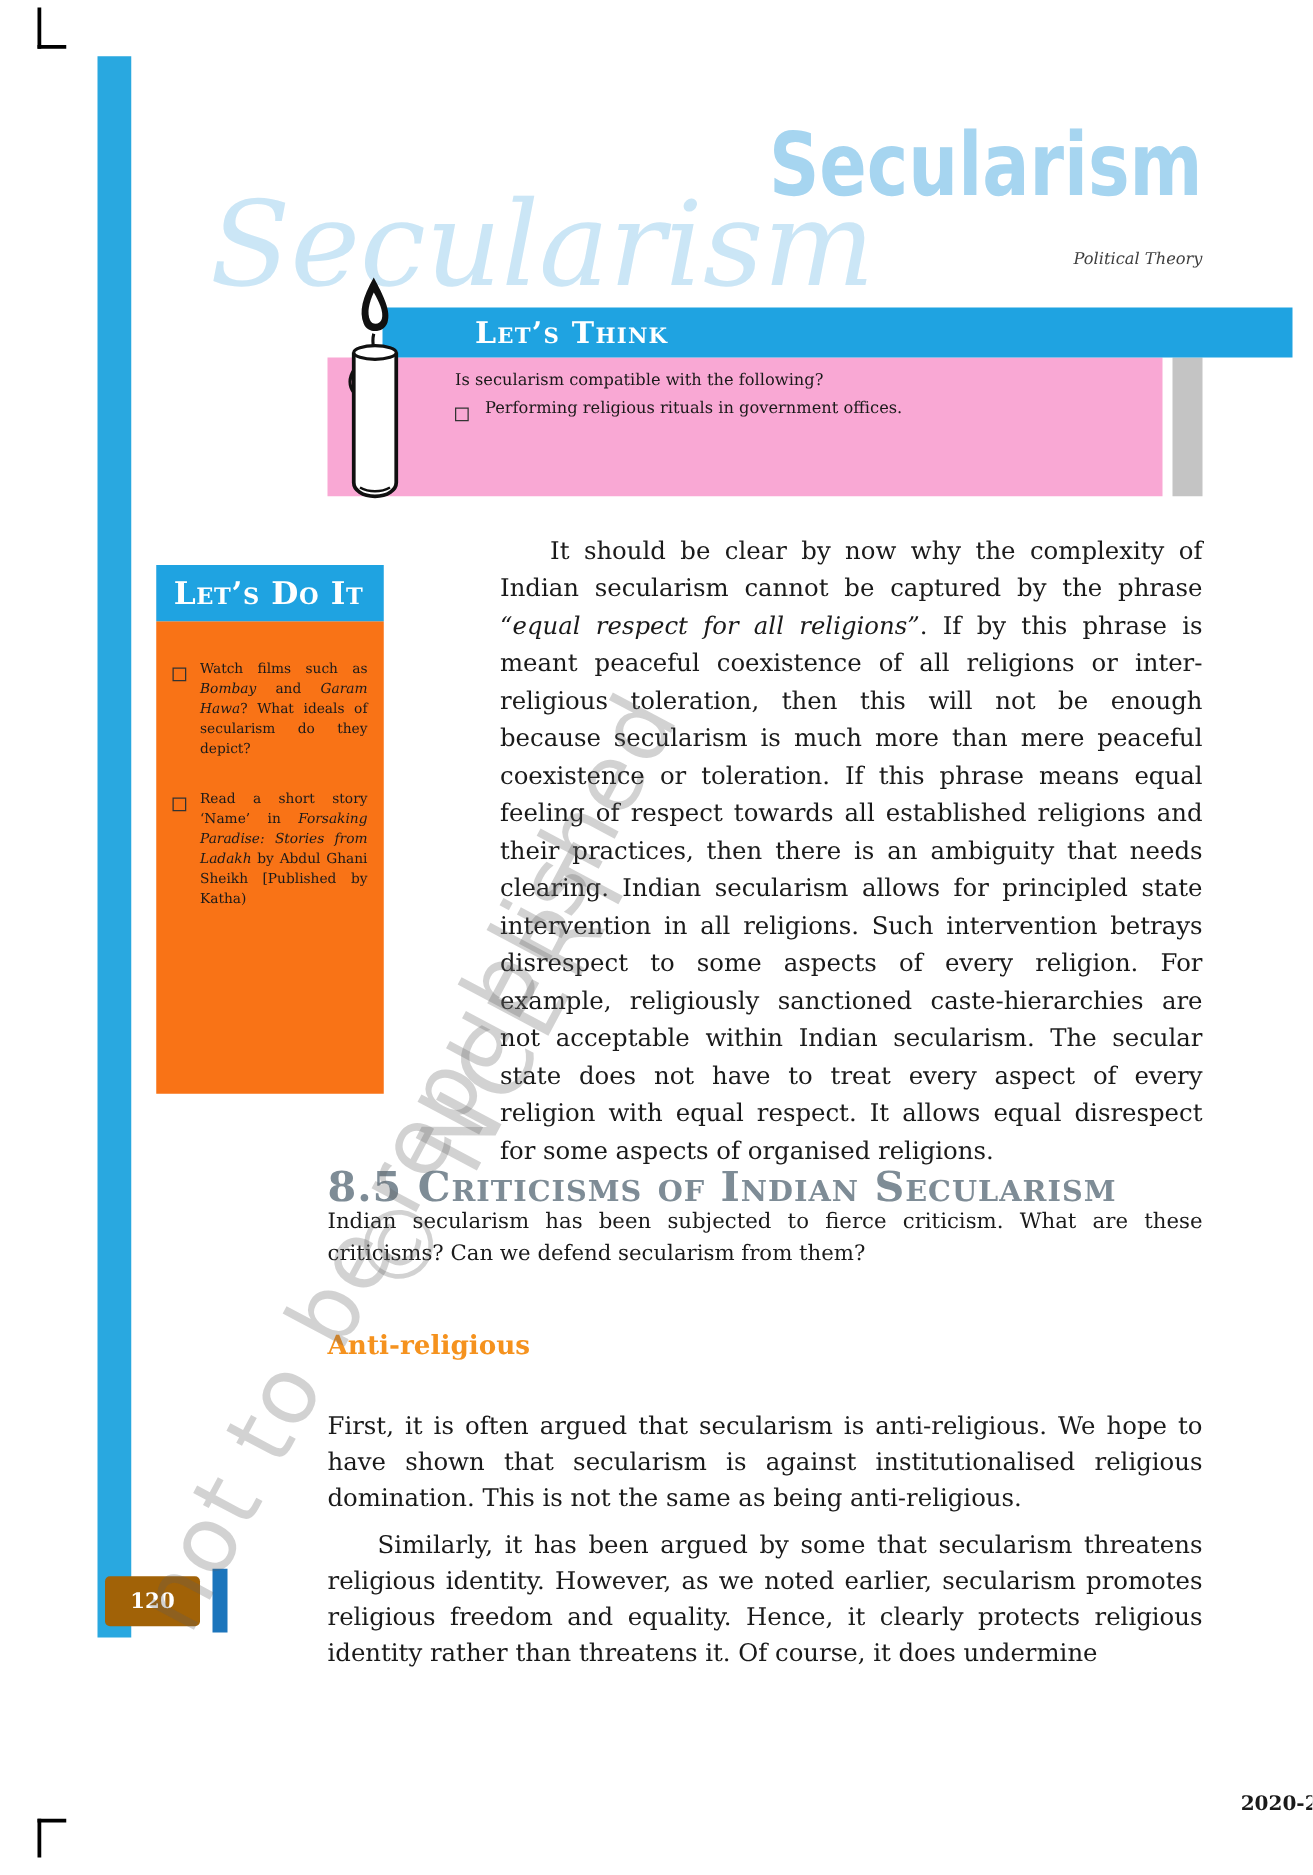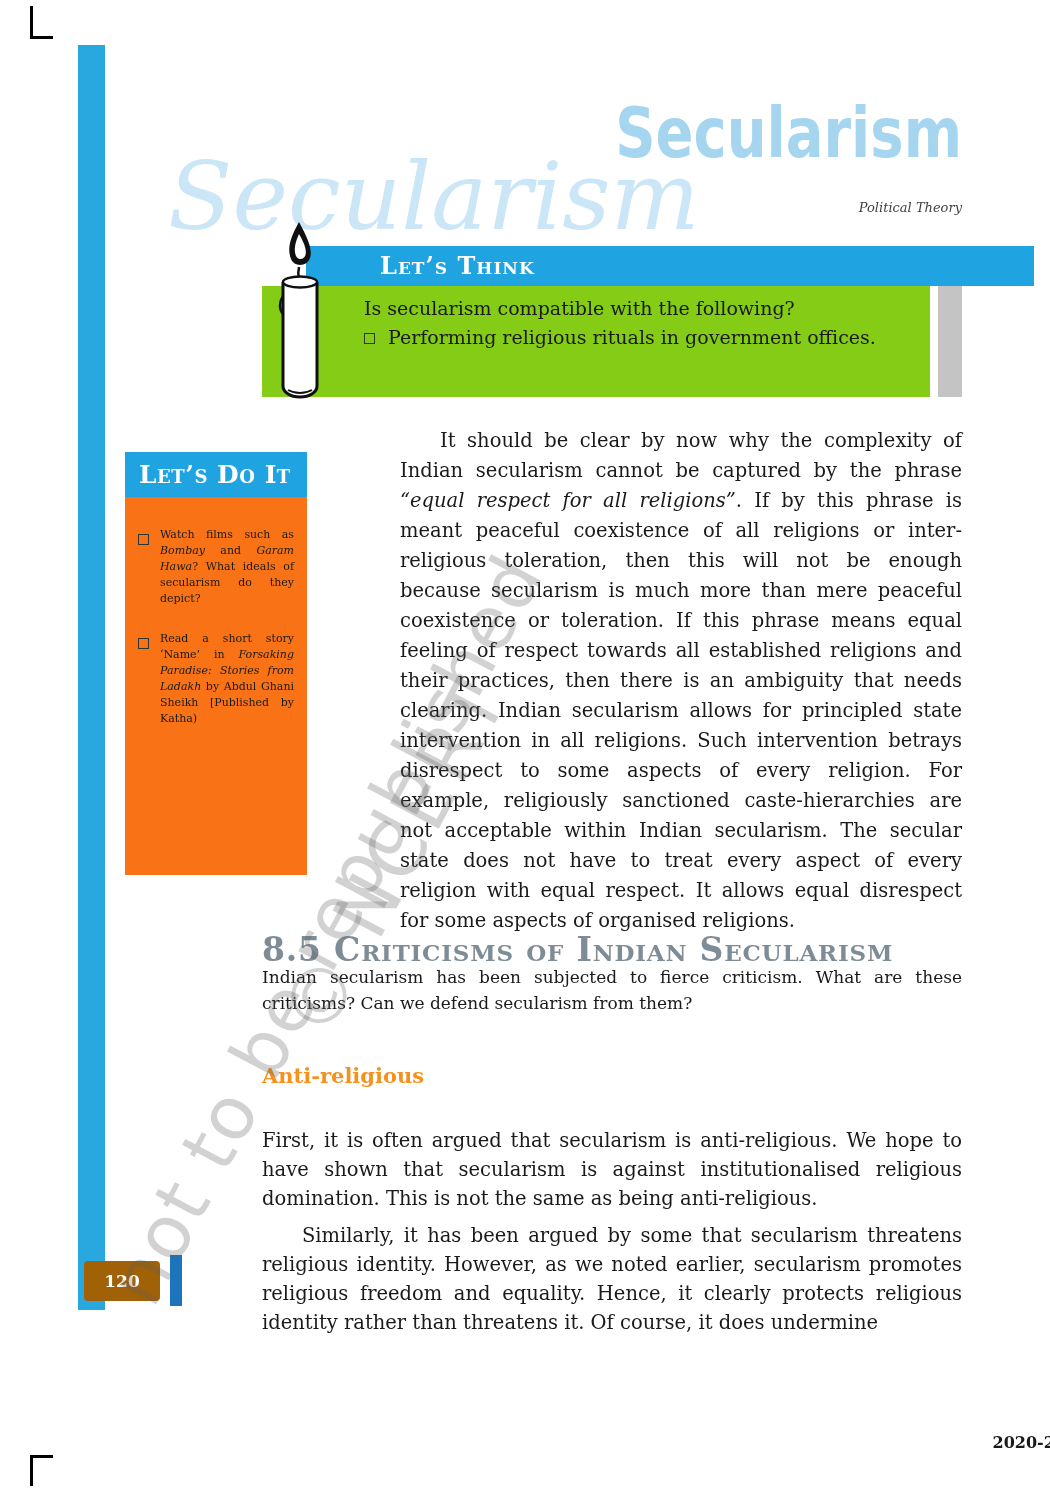--- a/index.html
+++ b/index.html
@@ -24,21 +24,21 @@
   .script-title { position:absolute; left:168px; top:150px; font-style:italic;
     font-size:94px; color:#CBE6F6; font-family:"DejaVu Serif", serif; line-height:1; z-index:0;}
   .subtitle { position:absolute; right:88px; top:200px; font-style:italic; font-size:13px; color:#3f3f3f; }
 
   
   .think-header { position:absolute; left:262px; top:246px; width:728px; height:40px;
     background:#1FA3E1; color:#fff; font-weight:bold; font-variant:small-caps;
     font-size:24px; line-height:40px; padding-left:74px; box-sizing:border-box;
     letter-spacing:1px; z-index:2;margin-left:44px; }
   .think-body { position:absolute; left:262px; top:286px; width:668px; height:111px;
-    background:#84cc16; box-sizing:border-box; padding:11px 8px 0 102px; font-size:19px; z-index:1; }
+    background:#f9a8d4; box-sizing:border-box; padding:11px 8px 0 102px; font-size:13px; z-index:1; }
   .think-right-bar { position:absolute; left:938px; top:286px; width:24px; height:111px; background:#C4C4C4; }
   .think-intro { margin:0 0 7px 0; }
   .b-item { display:flex; gap:13px; margin-bottom:7px; align-items:flex-start; }
   .sq { width:9px; height:9px; border:1.5px solid #333; margin-top:7px; flex:none; background:#fff0; }
   .candle { position:absolute; left:262px; top:218px; z-index:3; }
 
   
   .do-decor { position:absolute; left:296px; top:388px; font-size:64px; font-style:italic;
     color:#C5E3F5; font-family:"DejaVu Serif", serif; z-index:0; line-height:1; }
   .do-header { position:absolute; left:125px; top:452px; width:182px; height:45px;

